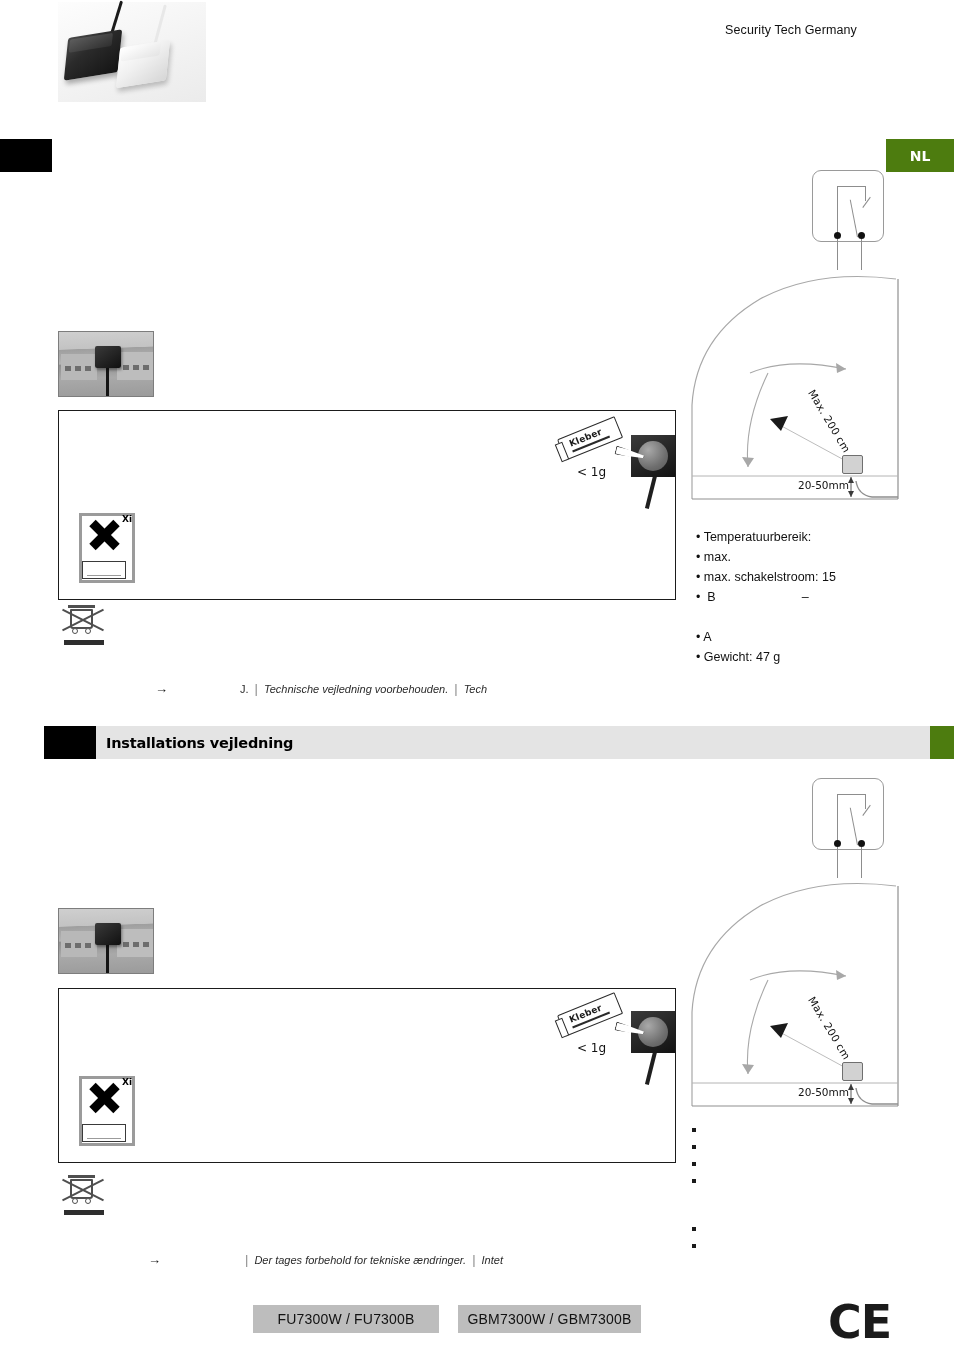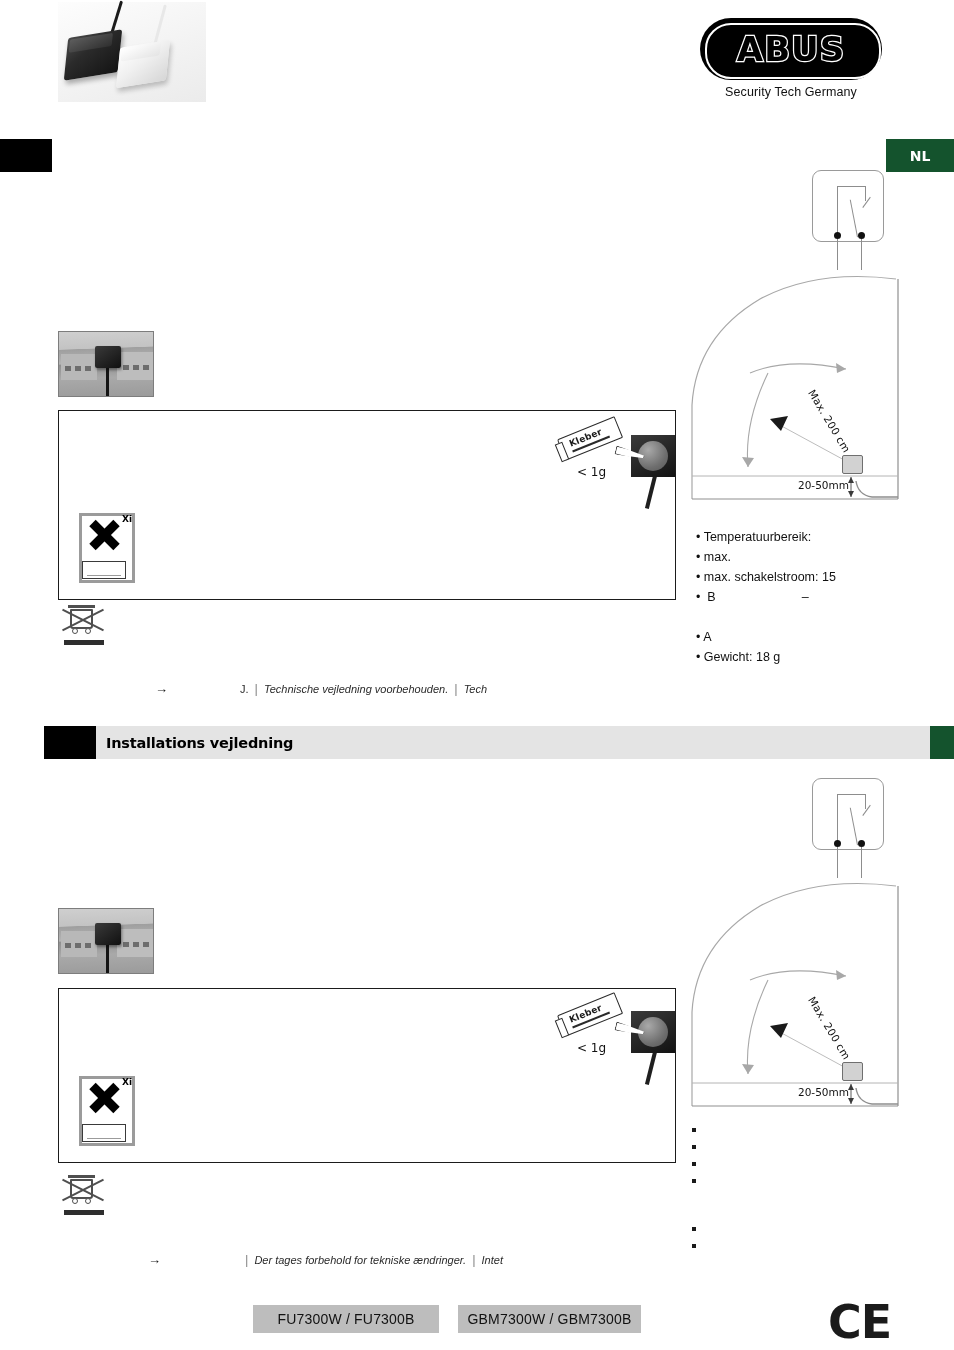--- a/index.html
+++ b/index.html
@@ -95,21 +95,21 @@
     display:flex; align-items:center;
   }
   .lh-title {
     padding-left: 10px;
     font-family:"DejaVu Sans", sans-serif;
     font-size: 14.5px; font-weight: 700; color:#000;
     letter-spacing:-.2px;
   }
   .lh-code {
     position:absolute; left:886px; top:0; width:68px; height:33px;
-    background:#14532d; color:#fff;
+    background:#4d7c0f; color:#fff;
     display:flex; align-items:center; justify-content:center;
     font-family:"DejaVu Sans", sans-serif;
     font-size: 14px; font-weight: 700;
   }
 
   
   .circuit-sym { position:absolute; width:72px; height:100px; }
   .cs-box {
     position:absolute; left:0; top:0; width:72px; height:72px;
     border:1.4px solid #9a9a9a; border-radius:9px; background:#fff;
@@ -339,23 +339,20 @@
 <body>
 
 <div class="product-photo">
   <div class="cable-b"></div>
   <div class="cable-w"></div>
   <div class="sensor-black"></div>
   <div class="sensor-white"></div>
 </div>
 
 <div class="abus-logo">
-  <div class="abus-pill">
-    <div class="abus-word">ABUS</div>
-  </div>
   <div class="abus-tagline">Security Tech Germany</div>
 </div>
 
 <div class="lang-header" style="top:139px;">
   <div class="lh-blackbox"></div>
   <div class="lh-code">NL</div>
 </div>
 
 <div class="circuit-sym" style="left:812px; top:170px;">
   <div class="cs-box"></div>
@@ -439,21 +436,21 @@
 </div>
 
 <div class="spec-list" style="left:684px; top:515px;">
   <ul>
     <li>• <span>Temperatuurbereik:</span></li>
     <li>• <span>max.</span></li>
     <li>• <span>max. schakelstroom: 15</span></li>
     <li>•&nbsp; <span>B</span><span class="spec-dash">–</span></li>
     <li class="spec-spacer"></li>
     <li>• <span>A</span></li>
-    <li>• <span>Gewicht: 18 g</span></li>
+    <li>• <span>Gewicht: 47 g</span></li>
   </ul>
 </div>
 
 <div class="footer-note" style="left:155px; top:681px;">
   <span class="fn-arrow">→</span>
   <span style="display:inline-block; width:72px;"></span>
   <span>J.</span>
   <span class="fn-sep">|</span>
   <span class="fn-ital">Technische  vejledning  voorbehouden.</span>
   <span class="fn-sep">|</span>

